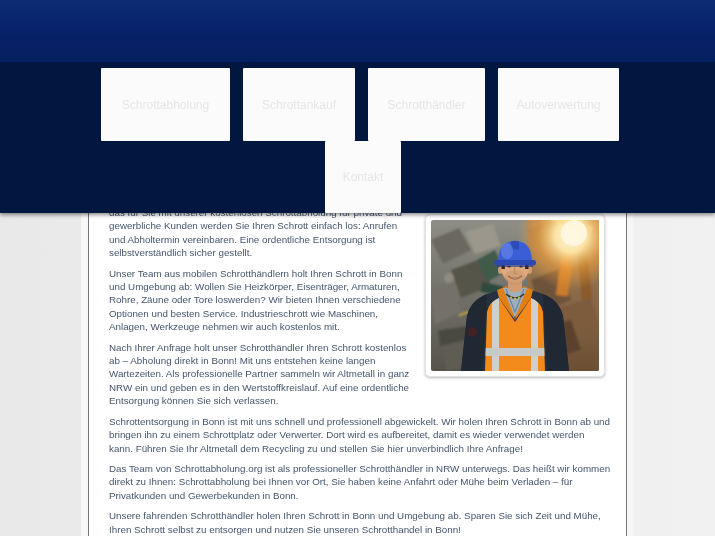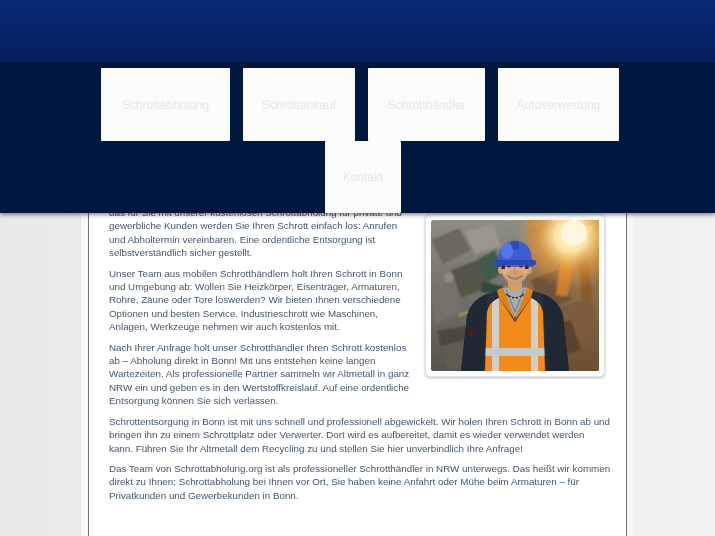--- a/index.html
+++ b/index.html
@@ -157,21 +157,22 @@
           <ellipse cx="76" cy="31" rx="6" ry="8" fill="#6d8ae8" opacity=".6"></ellipse>
           <rect x="63" y="40" width="42" height="5.5" rx="2.75" fill="#2c48b4"></rect>
           <rect x="66" y="45.5" width="36" height="1.5" fill="#1d3390" opacity=".6"></rect>
         </svg>
       </div>
 
       <p>das für Sie mit unserer kostenlosen Schrottabholung für private und gewerbliche Kunden werden Sie Ihren Schrott einfach los: Anrufen und Abholtermin vereinbaren. Eine ordentliche Entsorgung ist selbstverständlich sicher gestellt.</p>
       <p>Unser Team aus mobilen Schrotthändlern holt Ihren Schrott in Bonn und Umgebung ab: Wollen Sie Heizkörper, Eisenträger, Armaturen, Rohre, Zäune oder Tore loswerden? Wir bieten Ihnen verschiedene Optionen und besten Service. Industrieschrott wie Maschinen, Anlagen, Werkzeuge nehmen wir auch kostenlos mit.</p>
       <p>Nach Ihrer Anfrage holt unser Schrotthändler Ihren Schrott kostenlos ab – Abholung direkt in Bonn! Mit uns entstehen keine langen Wartezeiten. Als professionelle Partner sammeln wir Altmetall in ganz NRW ein und geben es in den Wertstoffkreislauf. Auf eine ordentliche Entsorgung können Sie sich verlassen.</p>
       <p>Schrottentsorgung in Bonn ist mit uns schnell und professionell abgewickelt. Wir holen Ihren Schrott in Bonn ab und bringen ihn zu einem Schrottplatz oder Verwerter. Dort wird es aufbereitet, damit es wieder verwendet werden kann. Führen Sie Ihr Altmetall dem Recycling zu und stellen Sie hier unverbindlich Ihre Anfrage!</p>
-      <p>Das Team von Schrottabholung.org ist als professioneller Schrotthändler in NRW unterwegs. Das heißt wir kommen direkt zu Ihnen: Schrottabholung bei Ihnen vor Ort, Sie haben keine Anfahrt oder Mühe beim Armaturen – für Privatkunden und Gewerbekunden in Bonn.</p>
+      <p>Das Team von Schrottabholung.org ist als professioneller Schrotthändler in NRW unterwegs. Das heißt wir kommen direkt zu Ihnen: Schrottabholung bei Ihnen vor Ort, Sie haben keine Anfahrt oder Mühe beim Verladen – für Privatkunden und Gewerbekunden in Bonn.</p>
+      <p>Unsere fahrenden Schrotthändler holen Ihren Schrott in Bonn und Umgebung ab. Sparen Sie sich Zeit und Mühe, Ihren Schrott selbst zu entsorgen und nutzen Sie unseren Schrotthandel in Bonn!</p>
     </div>
   </div>
 
   <div class="header">
     <div class="header-top"></div>
     <div class="header-band"></div>
 
     <div class="nav-box nb1">
       <span>Schrottabholung</span>
     </div>

